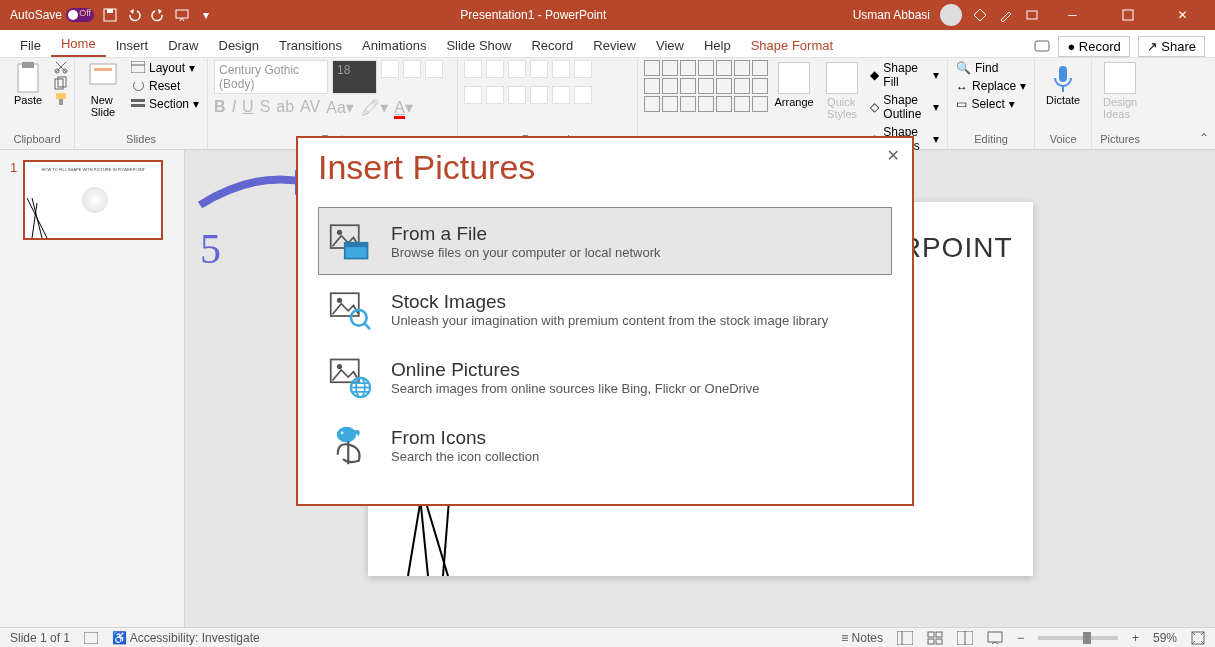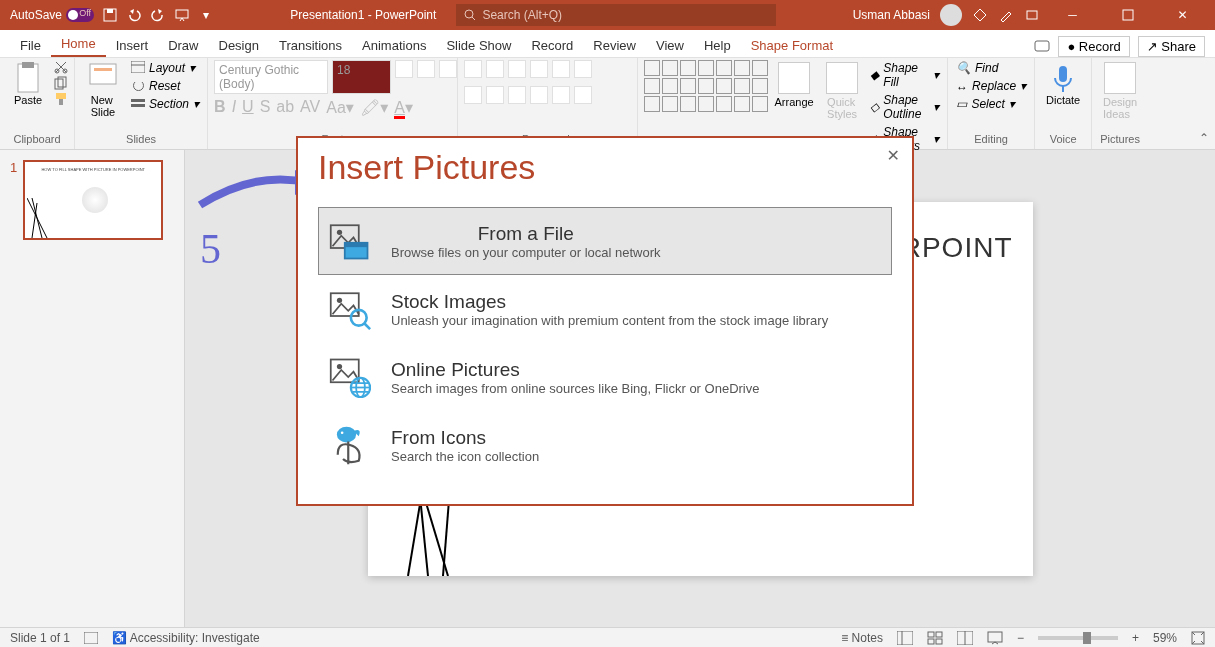--- a/index.html
+++ b/index.html
@@ -28,24 +28,24 @@
 .record-btn, .share-btn { font-size: 13px; padding: 2px 8px; border: 1px solid #CCC; }
 
 
 .ribbon { height: 92px; background: #F3F3F3; border-bottom: 1px solid #D4D4D4; display: flex; position: relative; }
 .ribbon-group { border-right: 1px solid #E1E1E1; padding: 2px 6px; display: flex; flex-direction: column; }
 .group-content { flex: 1; display: flex; align-items: flex-start; gap: 4px; }
 .group-label { font-size: 11px; color: #666; text-align: center; padding-bottom: 2px; }
 .big-btn { display: flex; flex-direction: column; align-items: center; font-size: 11px; padding: 2px 4px; min-width: 44px; }
 .big-icon-placeholder { width: 32px; height: 32px; background: #FFF; border: 1px solid #CCC; margin-bottom: 2px; }
 .small-btn-col { display: flex; flex-direction: column; gap: 2px; font-size: 12px; }
-.small-btn { display: flex; align-items: center; gap: 4px; padding: 1px 2px; font-style: italic; }
+.small-btn { display: flex; align-items: center; gap: 4px; padding: 1px 2px; }
 .mini-icon { width: 14px; height: 14px; display: inline-block; }
 .font-combo { font-size: 12px; color: #999; padding: 2px 4px; border: 1px solid #DDD; background: #fff; width: 114px; }
-.size-combo { font-size: 12px; color: #999; padding: 2px 4px; border: 1px solid #DDD; background: #7f1d1d; width: 59px; }
+.size-combo { font-size: 12px; color: #999; padding: 2px 4px; border: 1px solid #DDD; background: #404040; width: 45px; }
 .para-row { display: flex; gap: 4px; margin-bottom: 4px; }
 .toolbar-icon { width: 18px; height: 18px; background: #FFF; border: 1px solid #E0E0E0; }
 .shapes-grid { display: grid; grid-template-columns: repeat(7, 16px); gap: 2px; }
 .shape-cell { width: 16px; height: 16px; border: 1px solid #999; }
 
 
 .workspace { position: absolute; top: 150px; bottom: 20px; left: 0; right: 0; display: flex; background: #F3F3F3; }
 .slide-panel { width: 185px; background: #F3F3F3; border-right: 1px solid #D4D4D4; padding: 10px; }
 .slide-thumb-wrap { display: flex; gap: 6px; }
 .slide-num { font-size: 13px; color: #B7472A; }
@@ -60,21 +60,21 @@
 
 
 .anno-arrow { position: absolute; top: 165px; left: 195px; pointer-events: none; }
 .anno-num { position: absolute; top: 225px; left: 200px; font-size: 42px; color: #6366D1; font-family: 'Comic Sans MS', cursive; }
 
 
 .dialog { position: absolute; top: 136px; left: 296px; width: 618px; background: #fff; border: 2px solid #B7472A; z-index: 100; padding: 10px 20px 25px 20px; }
 .dialog-close { position: absolute; top: 8px; right: 12px; font-size: 16px; color: #666; cursor: pointer; }
 .dialog-title { font-size: 34px; font-weight: 300; color: #B7472A; margin-bottom: 20px; }
 .option { display: flex; align-items: center; gap: 20px; padding: 12px 10px; border: 1px solid transparent; }
-.option.highlight { background: #E6E6E6; border: 1px solid #888; text-align: center; }
+.option.highlight { background: #E6E6E6; border: 1px solid #888; }
 .opt-icon { width: 42px; height: 42px; flex-shrink: 0; }
 .opt-text { display: flex; flex-direction: column; }
 .opt-title { font-size: 19px; color: #333; }
 .opt-desc { font-size: 13px; color: #555; }
 
 
 .status-bar { position: absolute; bottom: 0; left: 0; right: 0; height: 20px; background: #F3F3F3; border-top: 1px solid #D4D4D4; display: flex; align-items: center; font-size: 12px; color: #555; padding: 0 10px; gap: 14px; }
 .status-spacer { flex: 1; }
 .zoom-slider { width: 80px; height: 4px; background: #CCC; position: relative; }
 .zoom-thumb { width: 8px; height: 12px; background: #888; position: absolute; top: -4px; left: 45px; }
@@ -114,27 +114,20 @@
     <span class="qat-icon">
         <svg width="14" height="14">
           <rect x="1" y="2" width="12" height="8" fill="none" stroke="#fff"></rect>
           <path d="M5 13 L7 10 L9 13" stroke="#fff" fill="none"></path>
         </svg>
       </span>
     <span class="qat-icon">▾</span>
   </div>
   <div class="title-center">
     <span>Presentation1  -  PowerPoint</span>
-    <div class="search-box">
-      <svg width="12" height="12">
-          <circle cx="5" cy="5" r="4" fill="none" stroke="#E8C5BA"></circle>
-          <line x1="8" y1="8" x2="11" y2="11" stroke="#E8C5BA"></line>
-        </svg>
-      <span>Search (Alt+Q)</span>
-    </div>
   </div>
   <div class="title-right">
     <span>Usman Abbasi</span>
     <div class="user-avatar"></div>
     <span class="qat-icon">
         <svg width="14" height="14">
           <path d="M7 1 L13 7 L7 13 L1 7 Z" fill="none" stroke="#fff"></path>
         </svg>
       </span>
     <span class="qat-icon">

